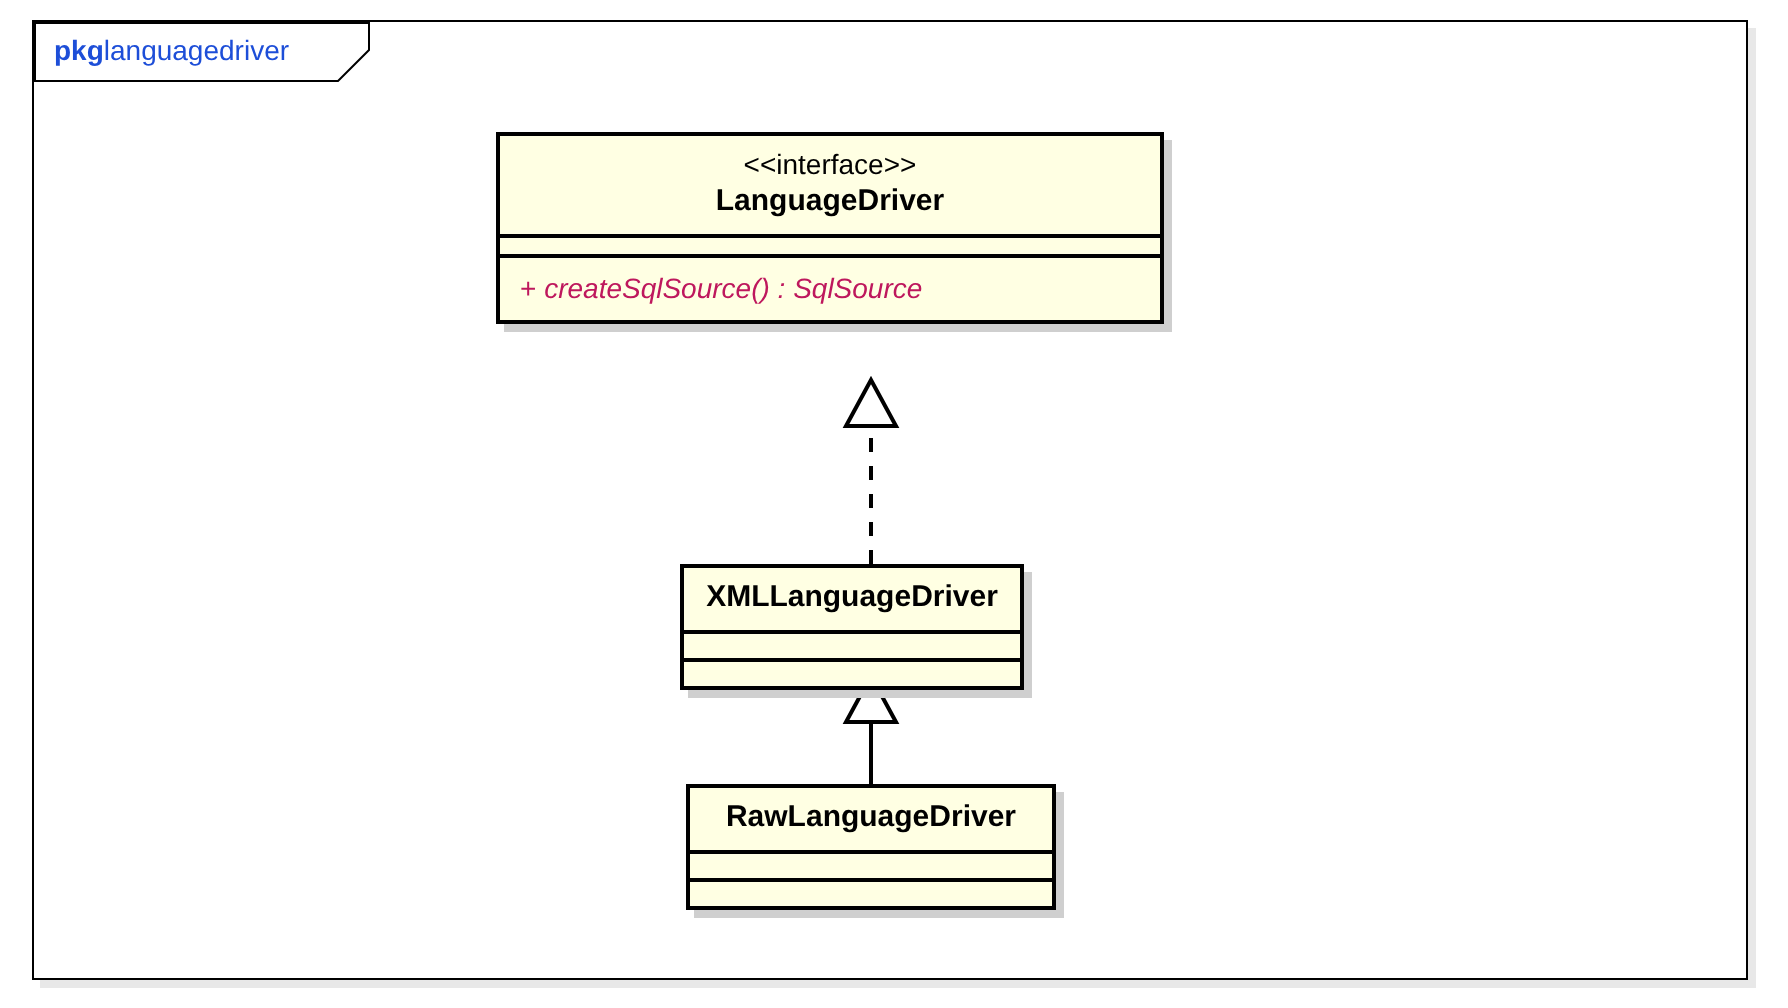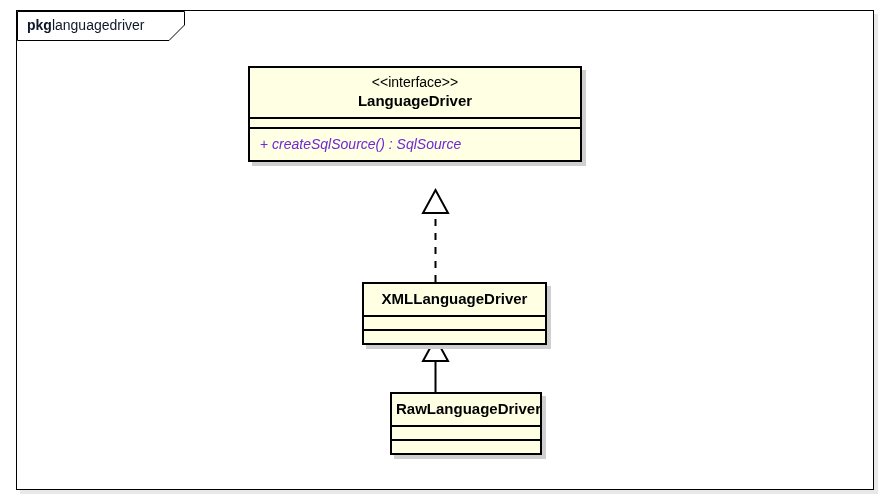--- a/index.html
+++ b/index.html
@@ -46,21 +46,21 @@
     left: 0;
     top: 0;
     width: 168px;
     height: 30px;
   }
   #package-tab-label {
     position: absolute;
     left: 10px;
     top: 5px;
     font-size: 14px;
-    color: #0f172a;
+    color: #1d4ed8;
     white-space: nowrap;
     line-height: 19px;
   }
   #package-tab-label .kw {
     font-weight: bold;
   }
 
   
   .uml-box {
     position: absolute;
@@ -97,46 +97,45 @@
   }
   .uml-empty-compartment {
     height: 14px;
   }
   .uml-ops-compartment {
     padding: 5px 0 6px 10px;
   }
   .uml-member {
     font-size: 14px;
     line-height: 20px;
-    color: #6d28d9;
+    color: #be185d;
     white-space: nowrap;
   }
   .uml-member .vis {
     font-style: normal;
   }
   .uml-member .sig {
     font-style: italic;
   }
 
   
   #class-language-driver {
     left: 248px;
     top: 66px;
     width: 334px;
   }
   #class-xml-language-driver {
-    left: 362px;
+    left: 340px;
     top: 282px;
-    width: 185px;
+    width: 172px;
   }
   #class-raw-language-driver {
     left: 343px;
     top: 392px;
-    width: 152px;
-    margin-left: 47px;
+    width: 185px;
   }
 
   
   #connectors {
     position: absolute;
     left: 0;
     top: 0;
     width: 894px;
     height: 504px;
     z-index: 2;

